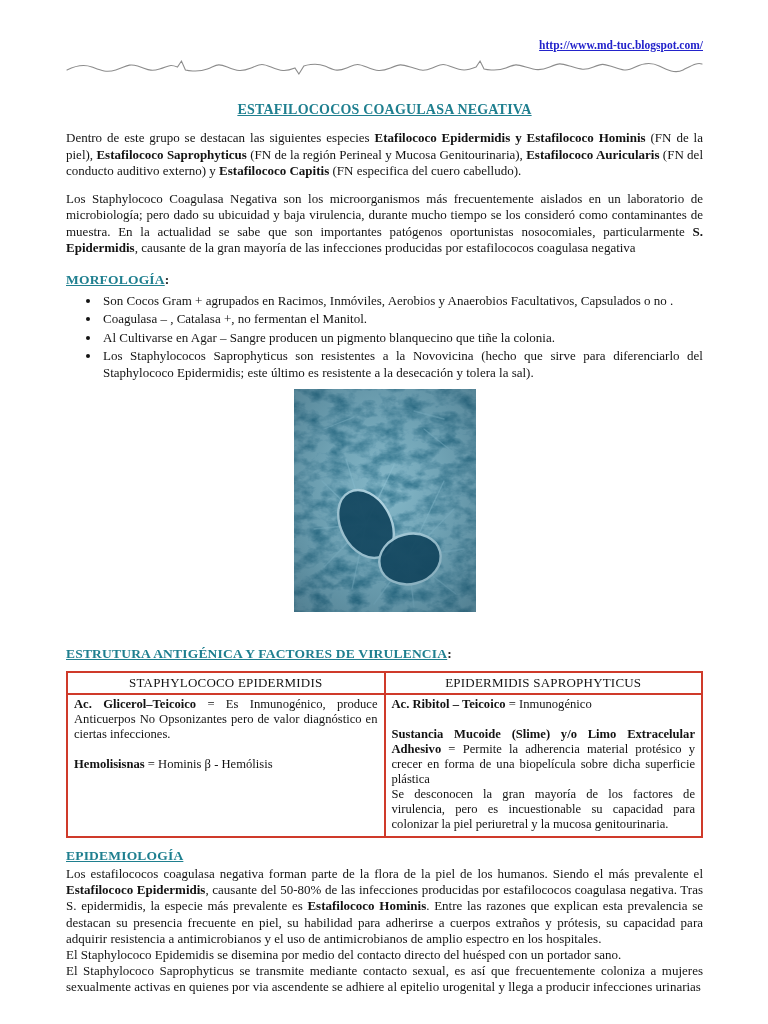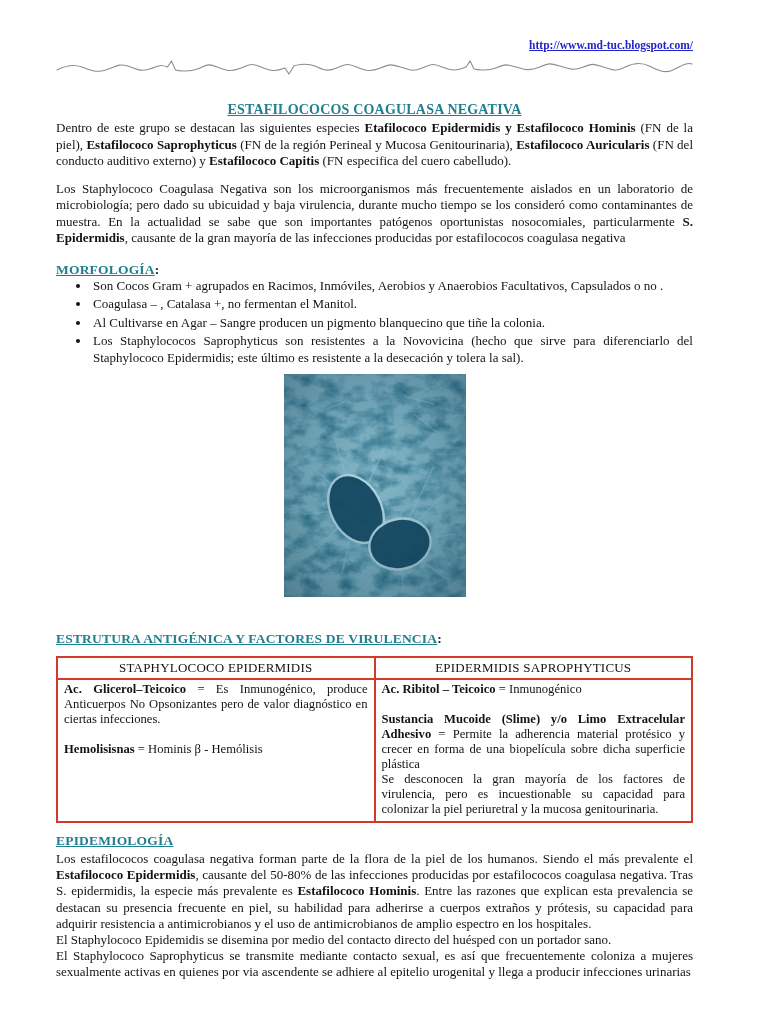--- a/index.html
+++ b/index.html
@@ -14,21 +14,21 @@
     position: relative;
     width: 768px;
     height: 1024px;
     background: #ffffff;
     overflow: hidden;
     font-family: "Liberation Serif", serif;
     color: #131313;
   }
   .content {
     position: absolute;
-    left: 56px;
+    left: 66px;
     top: 0;
     width: 637px;
   }
   
   .url-row {
     padding-top: 38px;
     text-align: right;
     font-size: 11.5px;
     font-weight: bold;
     line-height: 14px;
@@ -54,30 +54,31 @@
     margin-top: 15px;
     font-size: 13.5px;
     font-weight: bold;
     letter-spacing: 0.2px;
   }
   .section-heading .u { color: var(--accent); text-decoration: underline; }
   .section-heading .colon { color: #222; }
 
   
   .para {
-    margin-top: 2px;
+    margin-top: 12px;
     font-size: 13px;
     line-height: 16.5px;
     text-align: justify;
   }
   .para.space-above { margin-top: 11px; }
   b { font-weight: bold; }
 
   
   ul.bullets {
+    margin-top: 5px;
     list-style: disc;
     padding-left: 35px;
   }
   ul.bullets li {
     font-size: 13px;
     line-height: 16.5px;
     margin-bottom: 2px;
     text-align: justify;
     padding-left: 2px;
   }

